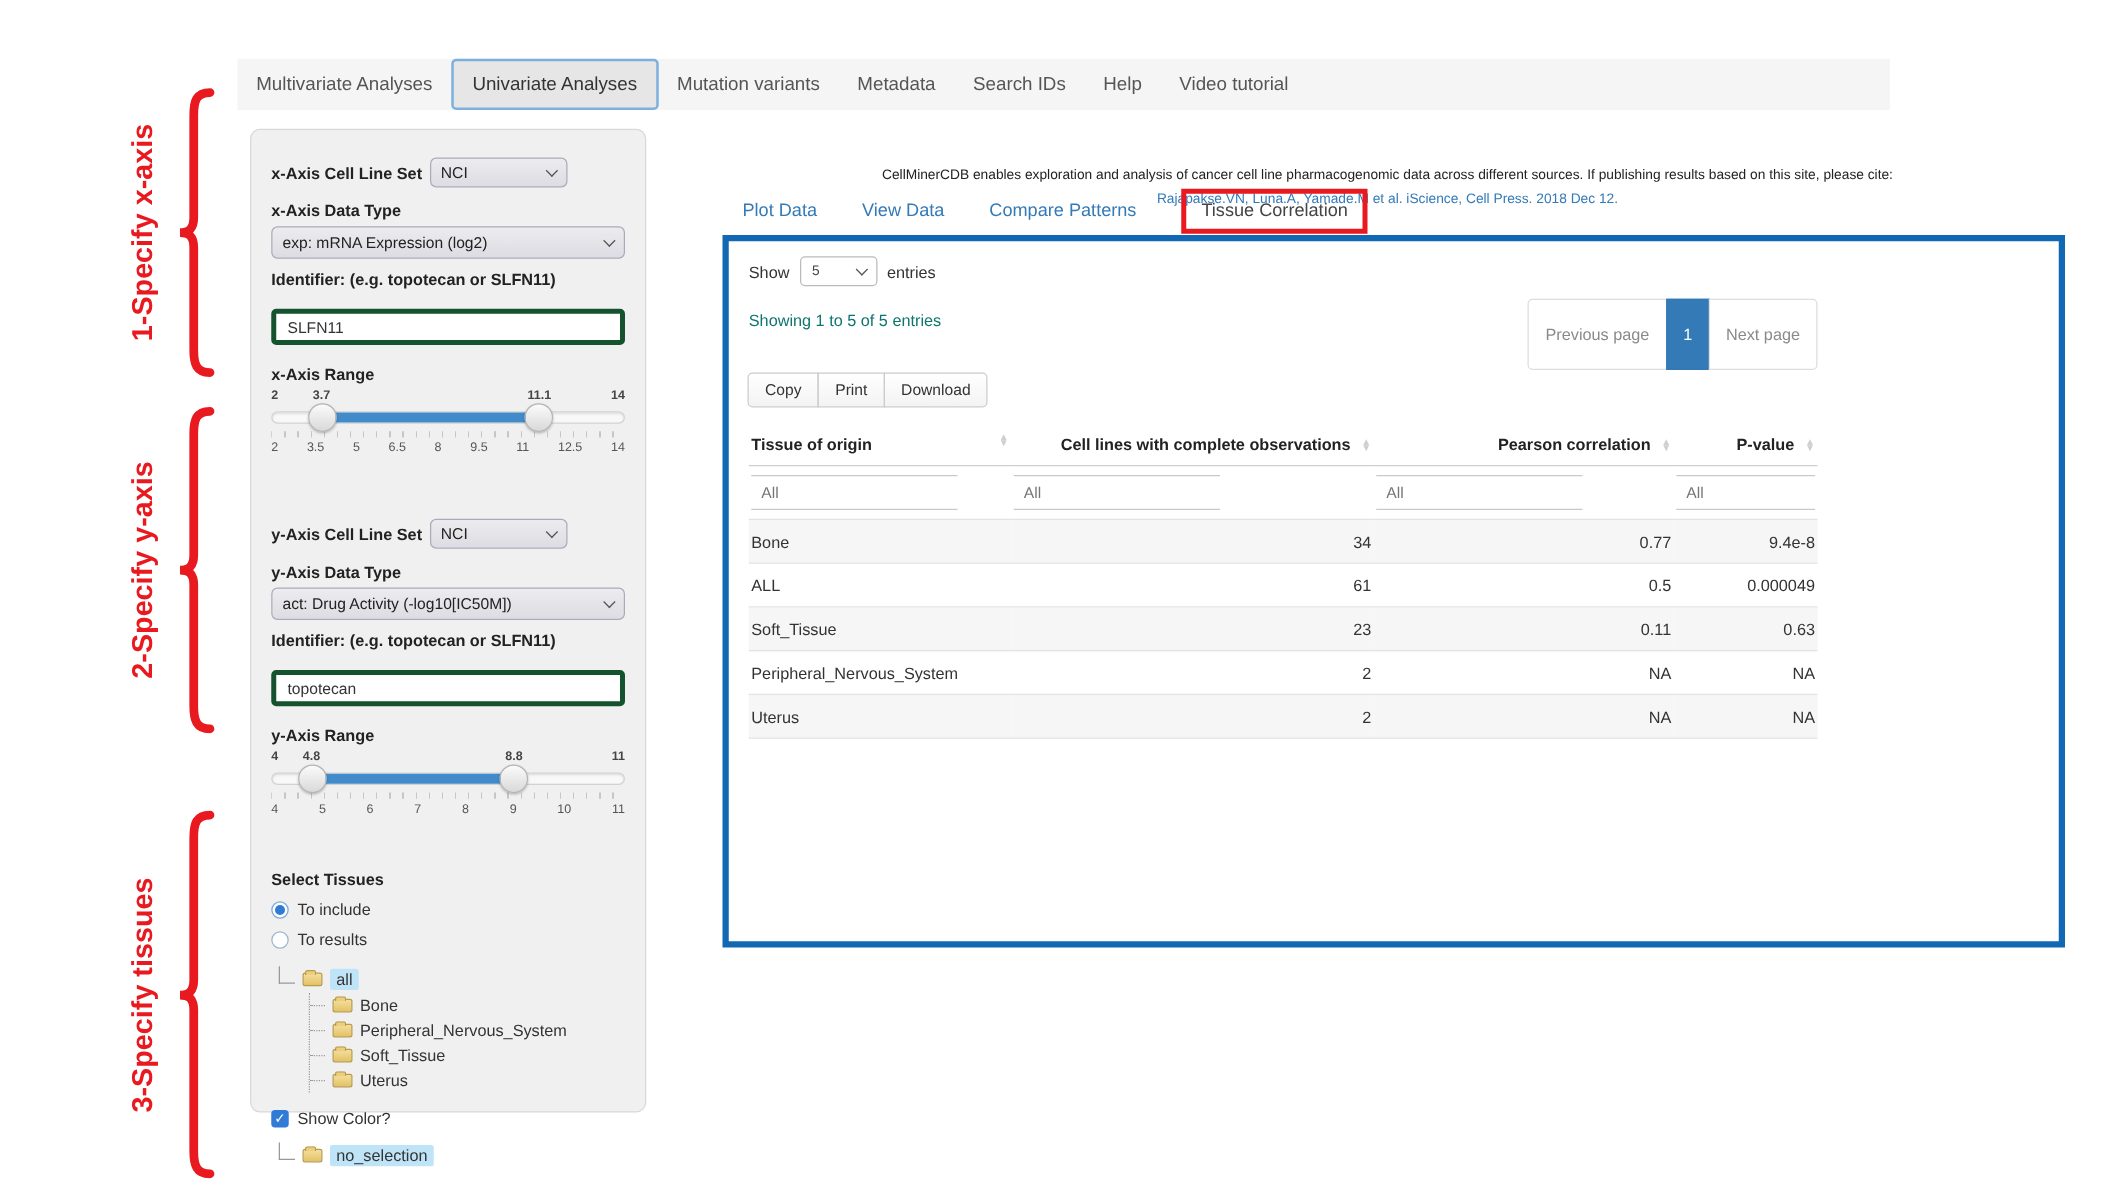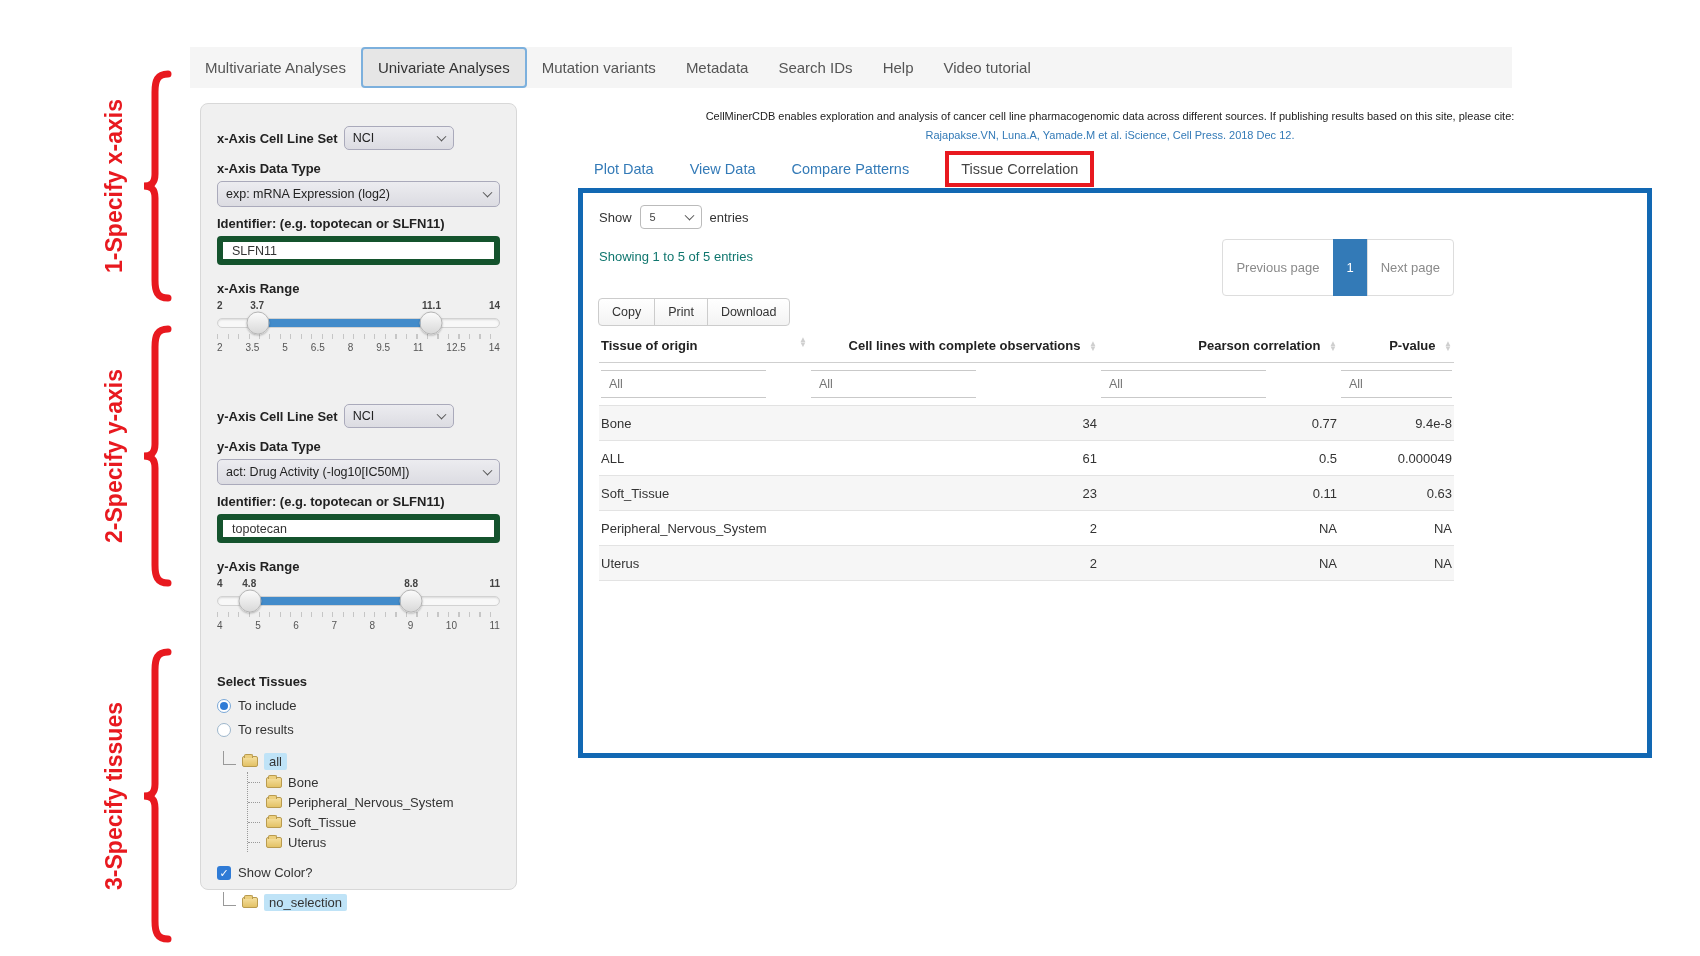--- a/index.html
+++ b/index.html
@@ -50,22 +50,22 @@
     cursor:pointer;
   }
   .fakeselect.small { width:110px; }
   .fakeselect.wide { width:100%; height:26px; margin-top:5px; }
   .chev {
     position:absolute; right:8px; top:50%; width:7px; height:7px;
     border-left:1.6px solid #555; border-bottom:1.6px solid #555;
     transform:translateY(-70%) rotate(-45deg);
   }
   .txtinput {
-    width:100%; height:29px; background:#fff; border:6px solid #14532d;
-    border-radius:4px; padding:0 9px; font-size:12.5px; color:#333; margin-top:5px;
+    width:100%; height:29px; background:#fff; border:4px solid #14532d;
+    border-radius:4px; padding:0 9px; font-size:12.5px; color:#333; margin-top:16px;
     font-family:inherit;
   }
 
   
   .slider { position:relative; margin-top:4px; height:62px; }
   .sl-toplabels { position:relative; height:14px; font-size:10px; font-weight:bold; color:#444; }
   .sl-toplabels span { position:absolute; transform:translateX(-50%); }
   .sl-toplabels .edge-l { left:0; transform:none; }
   .sl-toplabels .edge-r { right:0; transform:none; }
   .sl-track {
@@ -103,21 +103,21 @@
   .t-conn { width:13px; height:14px; border-left:1px solid #999; border-bottom:1px solid #999; margin-top:-8px; }
   .t-children { margin-left:24px; border-left:1px dotted #9a9a9a; }
   .t-child { display:flex; align-items:center; gap:6px; padding:2.5px 0; cursor:pointer; }
   .t-dash { width:12px; border-bottom:1px dotted #9a9a9a; }
   .t-hl { background:#bfe3f7; padding:1px 5px; border-radius:2px; }
   .folder { width:16px; height:11px; background:linear-gradient(#f5df9e,#e3c266); border:1px solid #b99b4e; border-radius:2px; position:relative; flex:none; }
   .folder::before { content:''; position:absolute; top:-3px; left:1px; width:7px; height:3px; background:#eccf7e; border:1px solid #b99b4e; border-bottom:none; border-radius:2px 2px 0 0; }
 
   
   .citation { position:absolute; left:560px; top:110px; width:1100px; text-align:center; }
-  .citation .c1 { font-size:11px; color:#222; }
+  .citation .c1 { font-size:11px; color:#222;margin-top:24px; }
   .citation .c2 { font-size:11px; color:#337ab7; margin-top:7px; cursor:pointer; }
 
   .subtabs { position:absolute; left:594px; top:152px; display:flex; align-items:center; gap:36px; height:34px; }
   .subtab { font-size:14.5px; color:#337ab7; cursor:pointer; white-space:nowrap; }
   .subtab.current { color:#444; }
   .red-box { border:4px solid #e8191f; padding:5px 12px; }
 
   .panel {
     position:absolute; left:578px; top:188px; width:1074px; height:570px;
     border:5px solid #1268b3; background:#fff; padding:12px 16px; font-size:13px;
@@ -140,21 +140,21 @@
   .pg-btn.active { background:#337ab7; border-color:#337ab7; color:#fff; }
 
   .dt-buttons { margin-top:34px; display:flex; }
   .dt-btn {
     border:1px solid #ccc; background:linear-gradient(#fff,#f3f3f3); color:#333;
     font-size:12.5px; padding:6px 13px; margin-left:-1px; cursor:pointer; font-family:inherit;
   }
   .dt-btn:first-child { border-radius:4px 0 0 4px; }
   .dt-btn:last-child { border-radius:0 4px 4px 0; }
 
-  table.dt { width:855px; border-collapse:collapse; margin-top:4px; font-size:13px; table-layout:fixed; }
+  table.dt { width:855px; border-collapse:collapse; margin-top:14px; font-size:13px; table-layout:fixed; }
   table.dt col.c1 { width:210px; } table.dt col.c2 { width:290px; }
   table.dt col.c3 { width:240px; } table.dt col.c4 { width:115px; }
   table.dt th {
     font-weight:bold; color:#222; text-align:right; padding:8px 2px 9px;
     border-bottom:1px solid #cfcfcf; cursor:pointer; white-space:nowrap;
   }
   table.dt th.first { text-align:left; position:relative; }
   table.dt th.first .sort { position:absolute; right:2px; }
   .sort { display:inline-flex; flex-direction:column; line-height:.6; font-size:8px; color:#cfcfcf; margin-left:5px; vertical-align:middle; }
   table.dt td.filter-cell { padding:7px 2px; border-bottom:1px solid #e2e2e2; }

